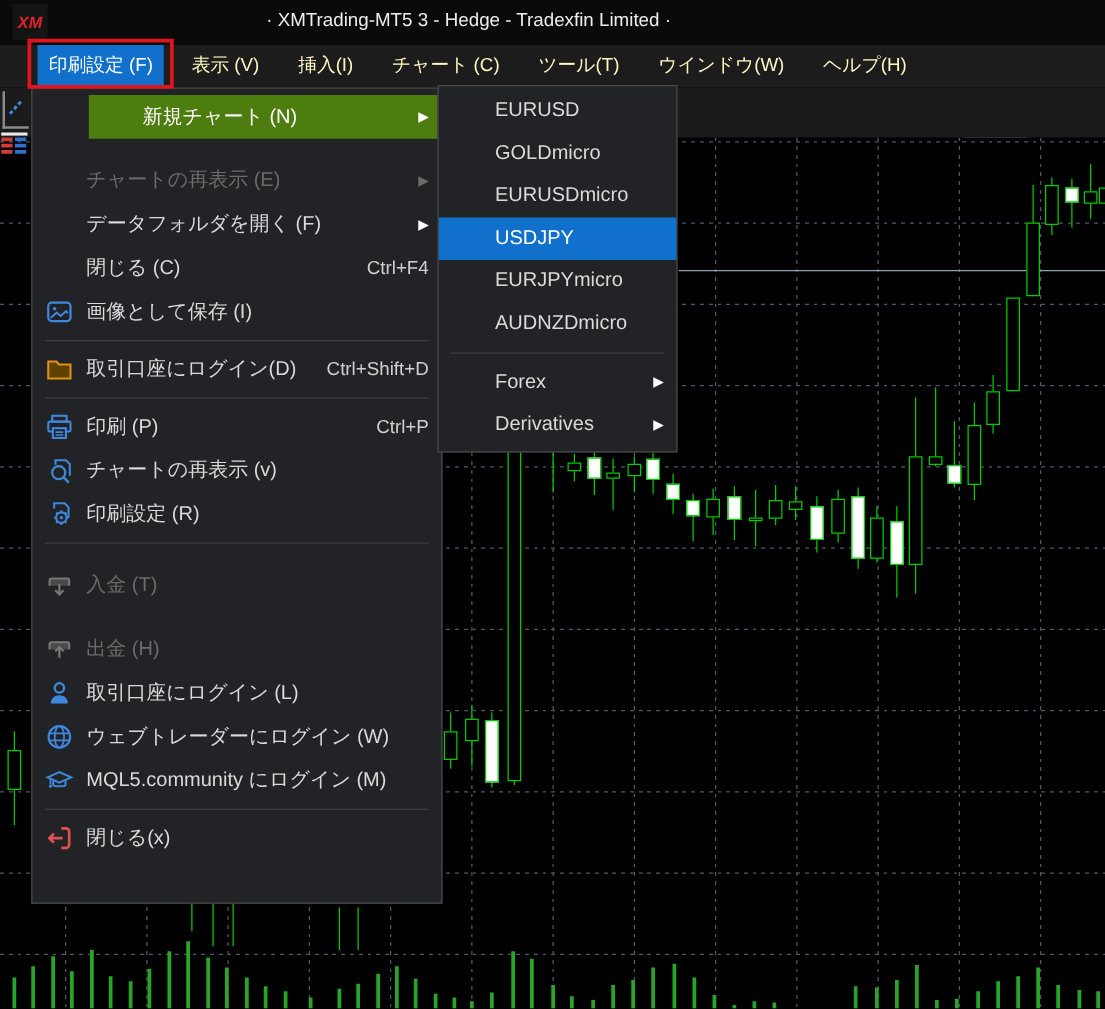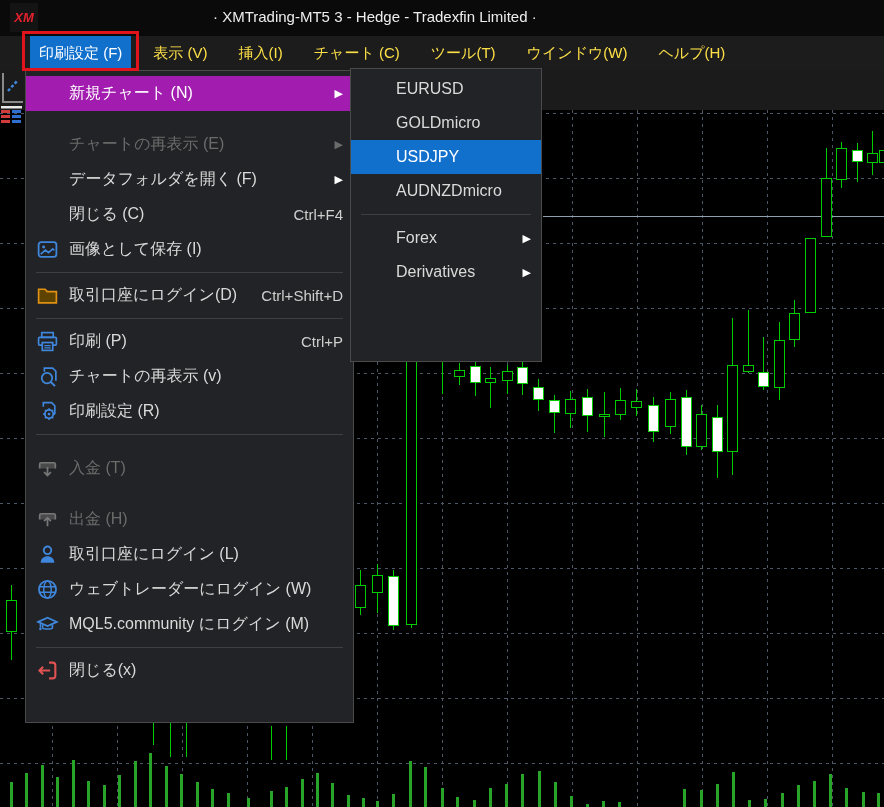--- a/index.html
+++ b/index.html
@@ -7,21 +7,21 @@
        font-family:"Liberation Sans","DejaVu Sans",sans-serif;}
   
   .titlebar{position:absolute;left:0;top:0;width:884px;height:36px;background:#0a0a0a;z-index:3;}
   .xm-logo{position:absolute;left:10px;top:3px;width:28px;height:29px;background:#141414;
            color:#e3212d;font-weight:bold;font-style:italic;font-size:13px;
            display:flex;align-items:center;justify-content:center;}
   .title-text{position:absolute;left:213px;top:8px;color:#ededed;font-size:15px;white-space:nowrap;}
   
   .menubar{position:absolute;left:0;top:36px;width:884px;height:34px;background:#1c1c1c;z-index:3;
            display:flex;align-items:stretch;padding-left:30px;box-sizing:border-box;}
-  .mb-item{color:#fde047;font-size:15px;line-height:34px;padding:0 9px;margin-right:13px;white-space:nowrap;}
+  .mb-item{color:#fef9c3;font-size:15px;line-height:34px;padding:0 9px;margin-right:13px;white-space:nowrap;}
   .mb-item.active{background:#1270cd;color:#fff;}
   .red-rect{position:absolute;left:22px;top:31px;width:117px;height:40px;border:3px solid #e1141e;
             box-sizing:border-box;z-index:50;pointer-events:none;}
   
   .toolbar{position:absolute;left:0;top:70px;width:884px;height:40px;background:#1b1b1b;z-index:2;}
   .tb-btn-oneclick{position:absolute;left:528px;top:74px;width:72px;height:33px;border:1px solid #9aa0a6;
             background:#232323;color:#e8e8e8;font-size:17px;display:flex;align-items:center;
             justify-content:flex-end;padding-right:7px;box-sizing:border-box;}
   .tb-btn-neworder{position:absolute;left:612px;top:75px;height:30px;display:flex;gap:9px;
             align-items:center;color:#e8e8e8;font-size:17px;}
@@ -38,21 +38,21 @@
   .gh{position:absolute;left:0;width:884px;height:1px;
       background-image:repeating-linear-gradient(to right,#4c5866 0 3px,transparent 3px 7px);}
   .priceline{position:absolute;height:1px;background:#90a0ae;}
   .wick{position:absolute;width:1px;}
   .cbody{position:absolute;width:11px;box-sizing:border-box;border:1px solid;}
   .vbar{position:absolute;width:3px;}
   
   .dropdown{position:absolute;left:25px;top:70px;width:329px;height:653px;background:#222326;
             border:1px solid #4a4a4a;box-sizing:border-box;z-index:10;padding:5px 0;}
   .dd-item{height:35px;display:flex;align-items:center;padding:0 10px 0 8px;color:#dadada;font-size:16px;}
-  .dd-item.hl{background:#a21caf;color:#fff;}
+  .dd-item.hl{background:#4d7c0f;color:#fff;margin-left:45px;}
   .dd-item.dis{color:#6b6b6b;margin-top:16px;}
   .dd-icon{width:26px;height:26px;margin-right:9px;flex:none;display:flex;align-items:center;justify-content:center;}
   .dd-label{flex:1;white-space:nowrap;}
   .dd-shortcut{font-size:15px;color:#cfcfcf;margin-left:8px;white-space:nowrap;}
   .dd-arrow{font-size:11px;color:#fff;margin-left:8px;}
   .dd-item.dis .dd-arrow{color:#6b6b6b;}
   .dd-sep{height:1px;background:#3f3f3f;margin:5px 10px;}
   
   .submenu{position:absolute;left:350px;top:68px;width:192px;height:294px;background:#222326;
            border:1px solid #4a4a4a;box-sizing:border-box;z-index:11;padding:3px 0;}
@@ -422,21 +422,23 @@
             <path d="M13.5 11H3.5M6.8 7.5 3.3 11l3.5 3.5" fill="none" stroke="#e05252" stroke-width="2"></path>
           </svg>
         </span>
         <span class="dd-label">閉じる(x)</span>
       </div>
     </div>
 
   <div class="submenu" id="submenu">
       <div class="sm-item">EURUSD</div>
       <div class="sm-item">GOLDmicro</div>
+      <div class="sm-item">EURUSDmicro</div>
       <div class="sm-item hl">USDJPY</div>
+      <div class="sm-item">EURJPYmicro</div>
       <div class="sm-item">AUDNZDmicro</div>
       <div class="sm-sep"></div>
       <div class="sm-item">Forex<span class="sm-arrow">▶</span></div>
       <div class="sm-item">Derivatives<span class="sm-arrow">▶</span></div>
     </div>
 
   <div class="red-rect"></div>
 </div>
 
 </body></html>

